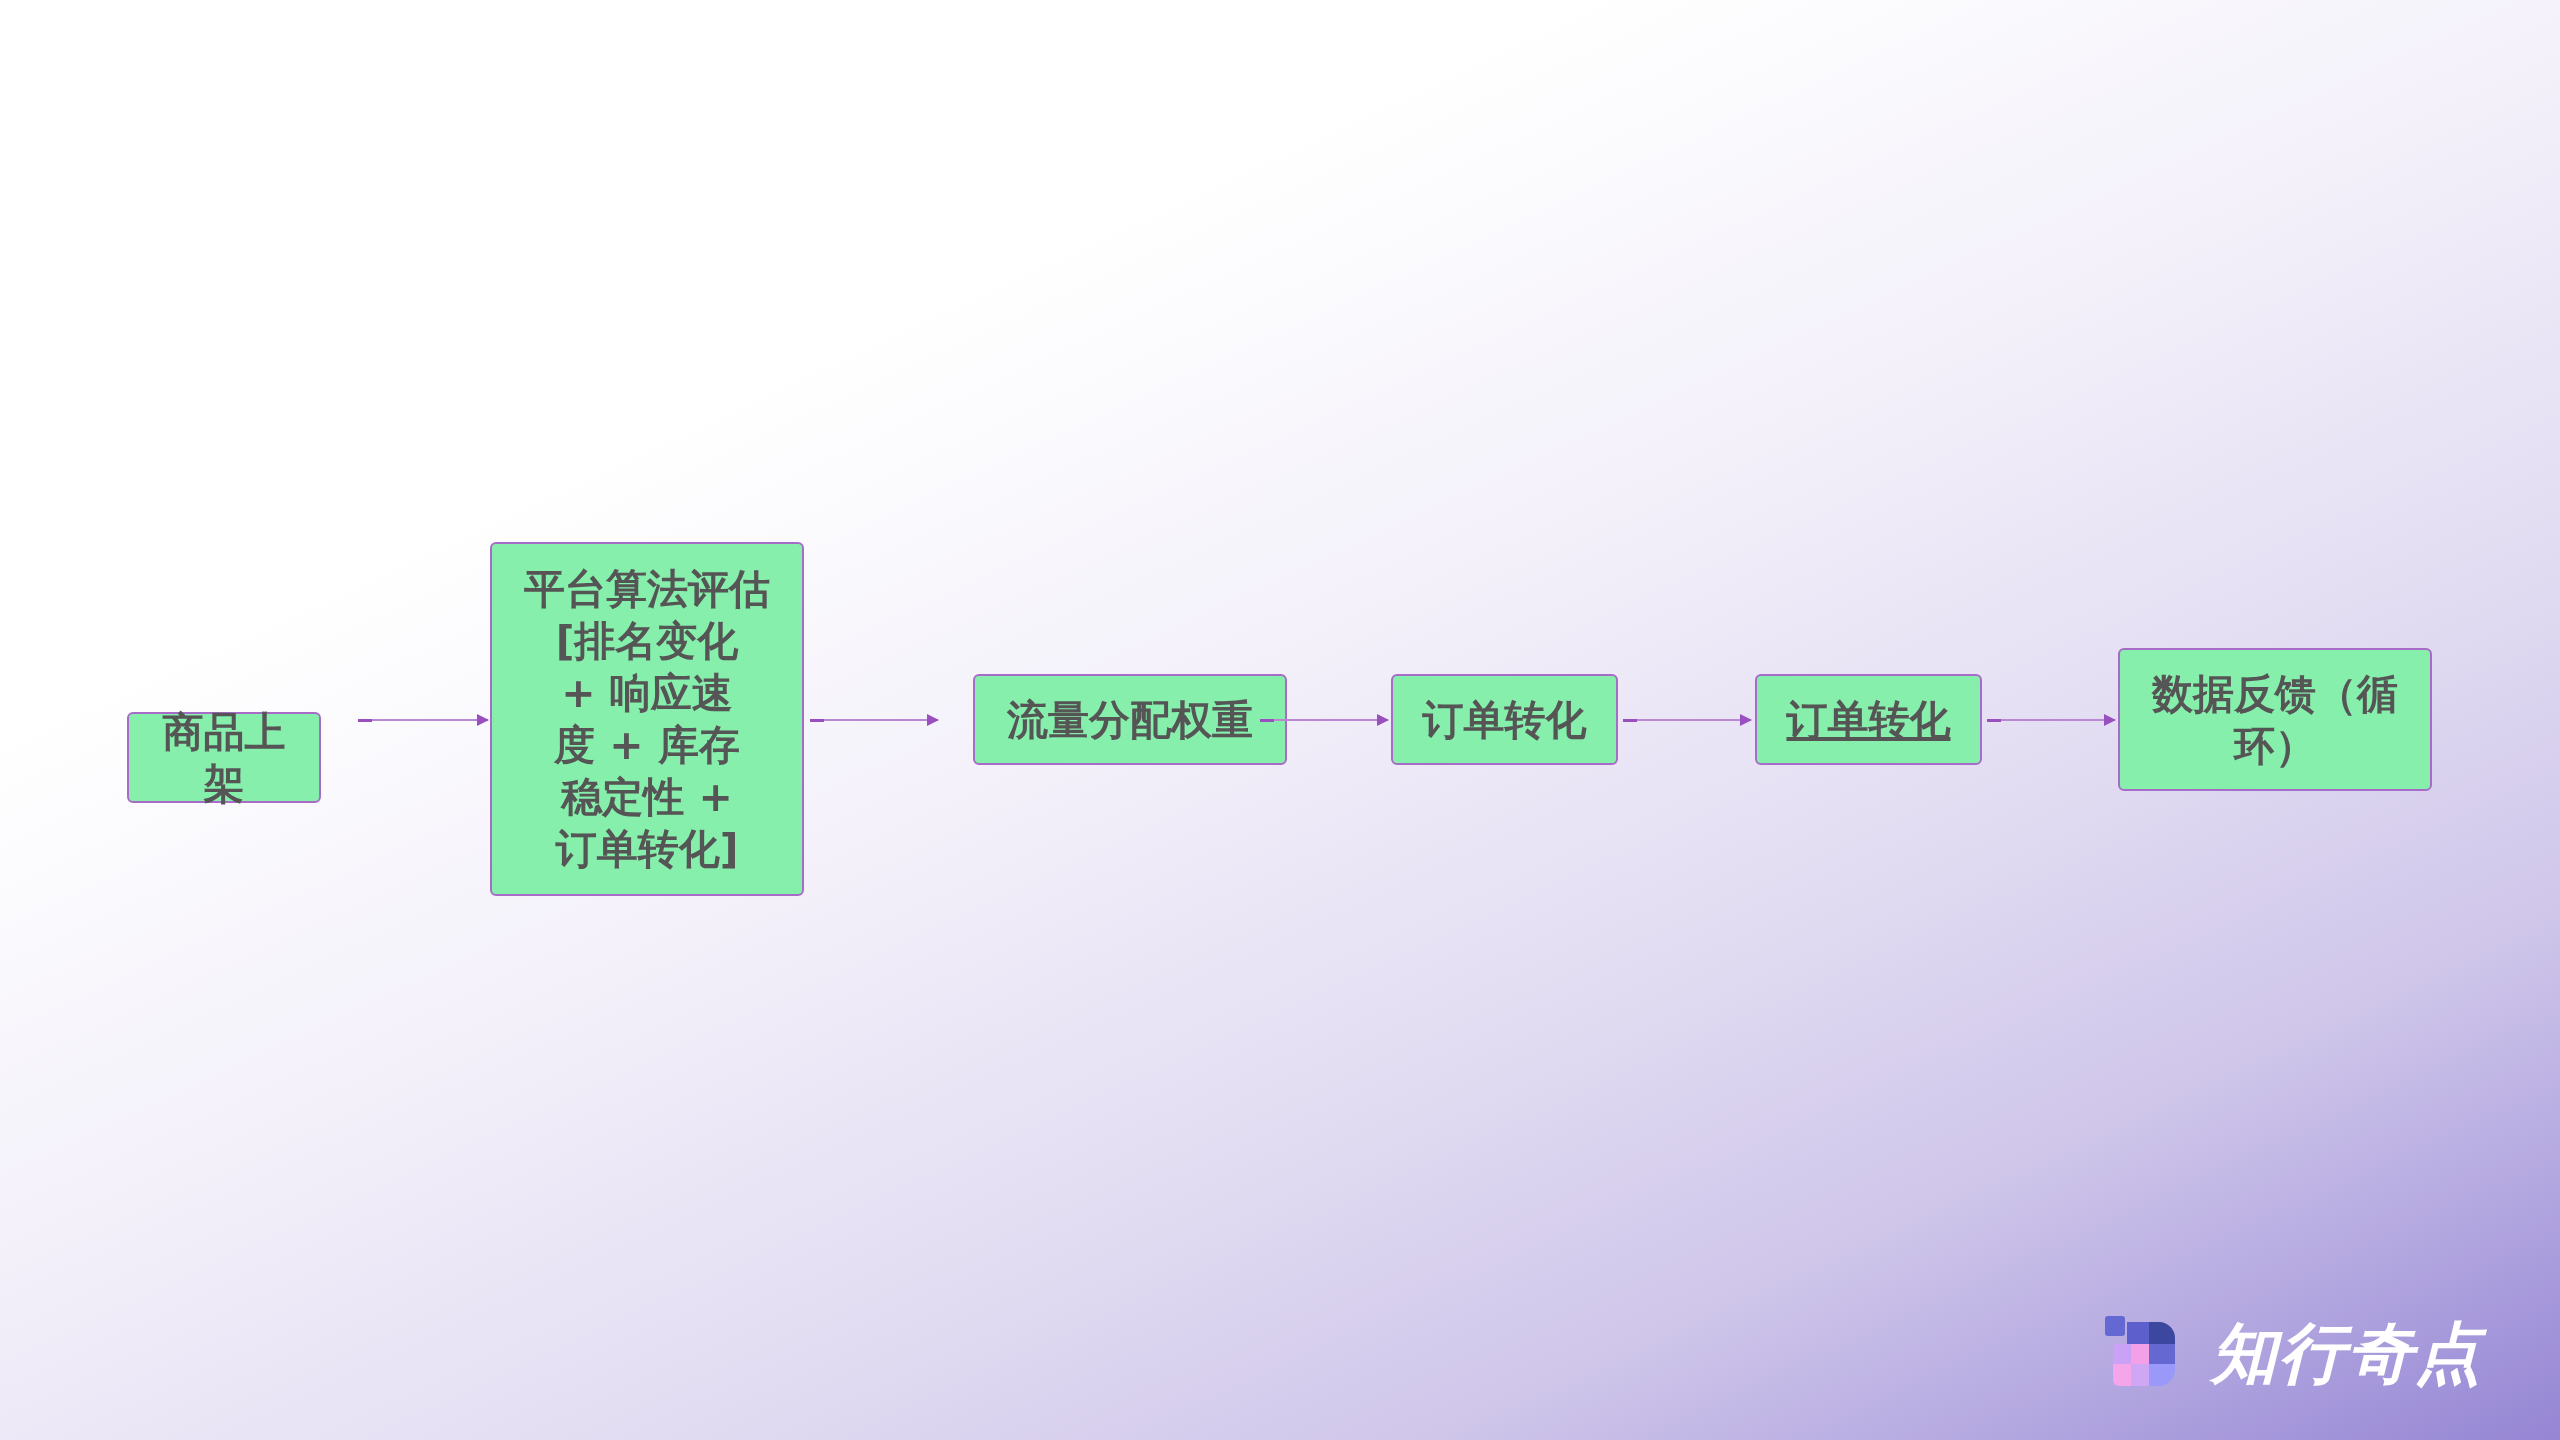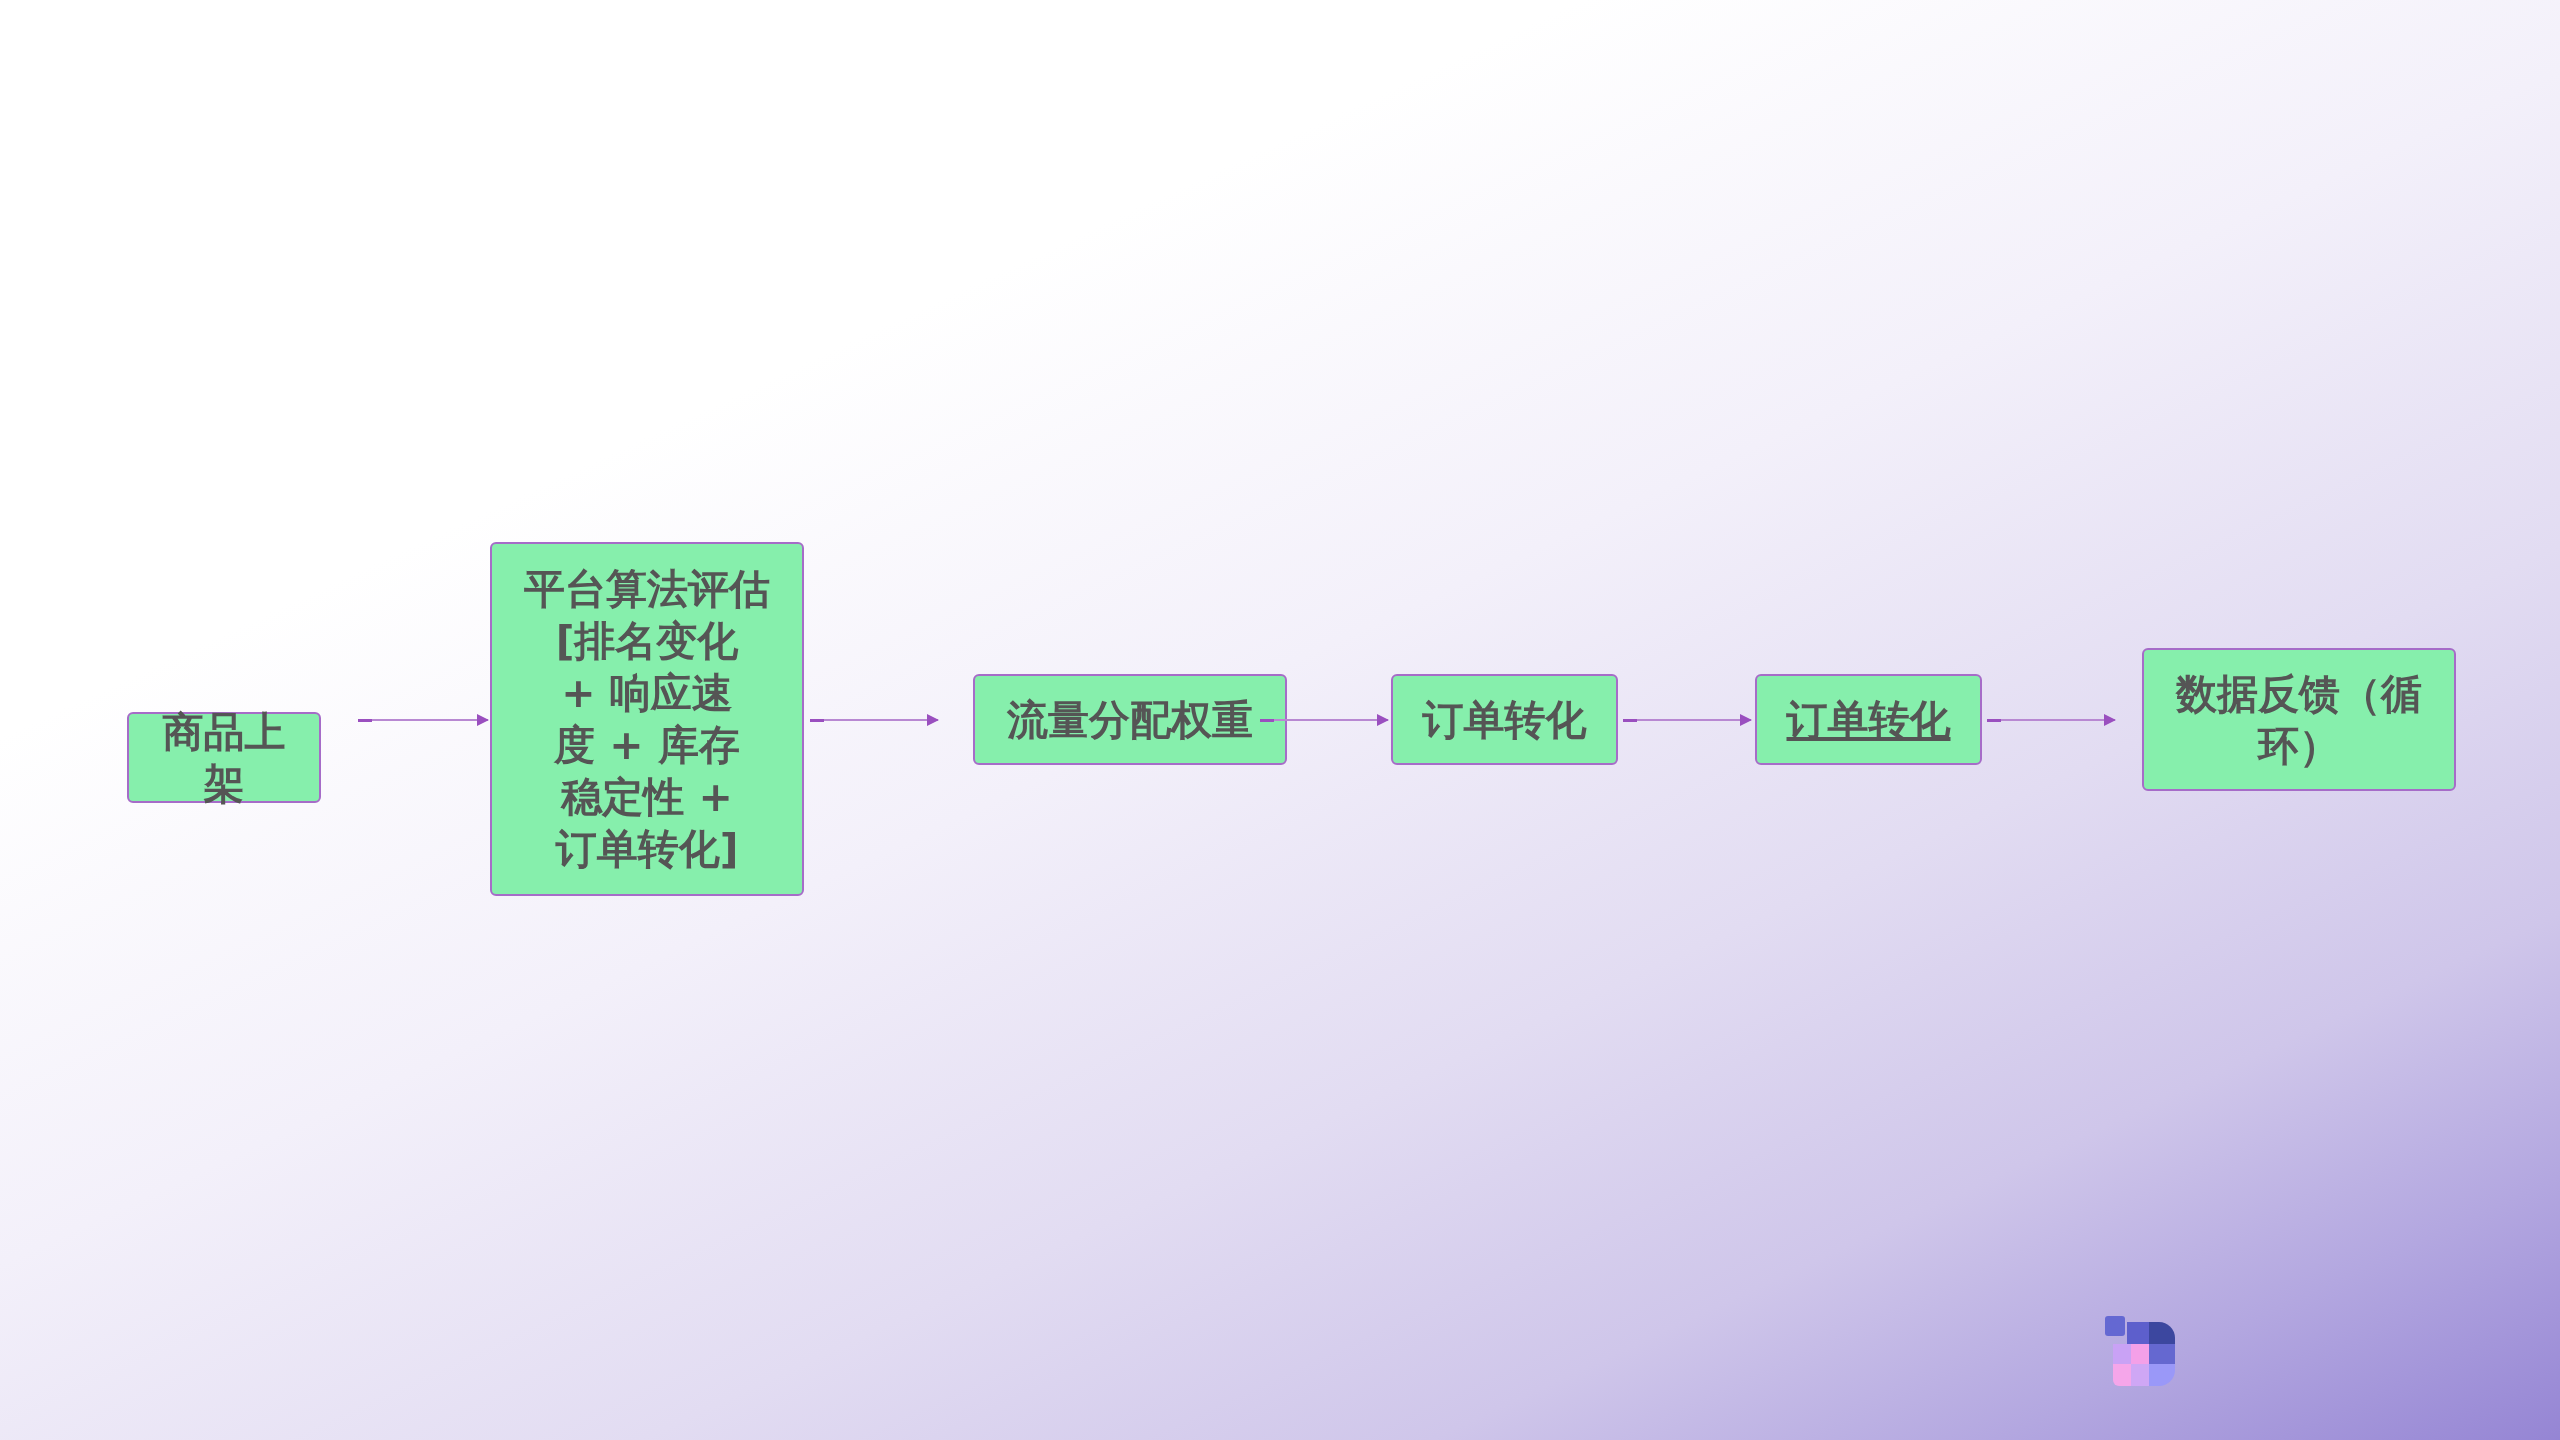--- a/index.html
+++ b/index.html
@@ -71,30 +71,31 @@
 </div>
 
 <div class="edge" style="left:1623px; top:719px; width:128px;"></div>
 
 <div class="node" style="left:1755px; top:674px; width:227px; height:91px;text-decoration:underline;">
   <span>订单转化</span>
 </div>
 
 <div class="edge" style="left:1987px; top:719px; width:128px;"></div>
 
-<div class="node" style="left:2118px; top:648px; width:314px; height:143px; flex-direction:column;margin-left:24px;">
+<div class="node" style="left:2118px; top:648px; width:314px; height:143px; flex-direction:column;">
   <span>数据反馈（循</span>
   <span>环）</span>
 </div>
 
 <div class="logo">
   <svg class="logo-icon" viewBox="0 0 72 72">
     <rect x="0" y="0" width="20" height="20" rx="3" fill="#6468d2"></rect>
     <rect x="22" y="6" width="22" height="22" fill="#5d5fcc"></rect>
     <path d="M44 6 h10 a16 16 0 0 1 16 16 v6 h-26 z" fill="#3c479f"></path>
     <rect x="8" y="28" width="18" height="20" fill="#c9a2f5"></rect>
     <rect x="26" y="28" width="18" height="20" fill="#f4a0e8"></rect>
     <rect x="44" y="28" width="26" height="20" fill="#6568d0"></rect>
     <path d="M8 48 h18 v22 h-12 a6 6 0 0 1 -6 -6 z" fill="#f5a6ea"></path>
     <rect x="26" y="48" width="18" height="22" fill="#cfa7f5"></rect>
     <path d="M44 48 h26 v6 a16 16 0 0 1 -16 16 h-10 z" fill="#9a98f8"></path>
   </svg>
+  <span class="logo-text">知行奇点</span>
 </div>
 
 </body></html>

